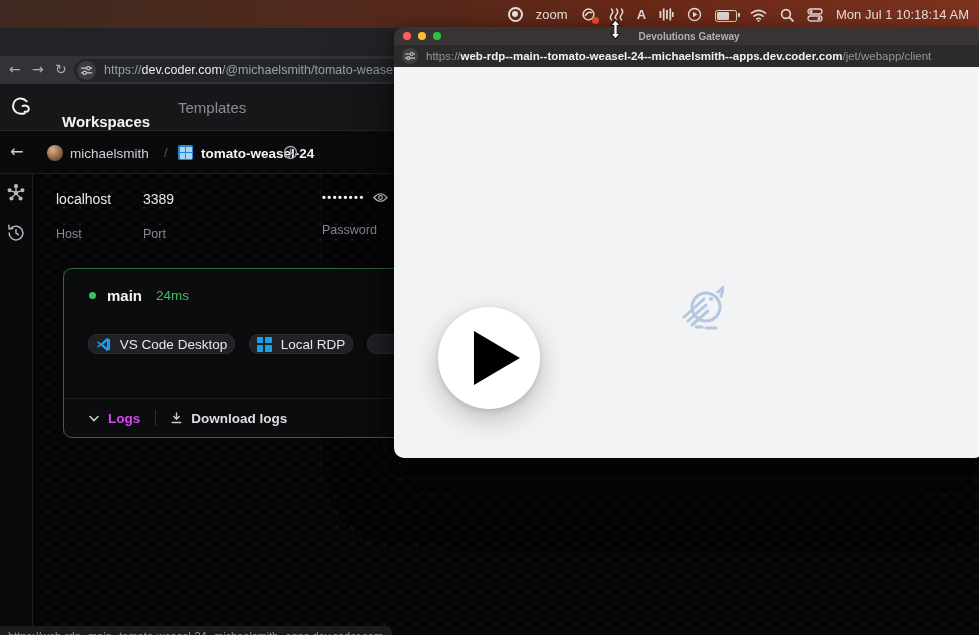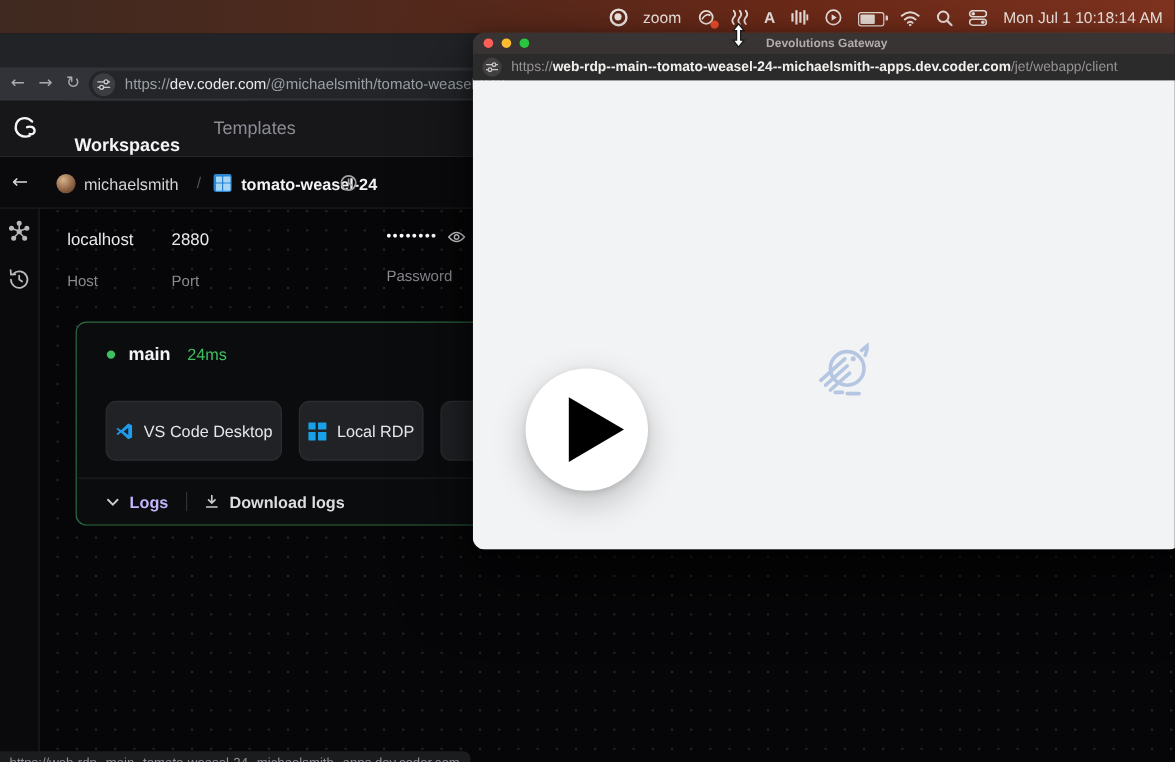--- a/index.html
+++ b/index.html
@@ -75,29 +75,29 @@
   .pw-dots{font-size:11px;font-weight:700;letter-spacing:1.5px;color:#fff;}
 
   
   .card{position:absolute;left:29px;top:94px;width:420px;height:170px;background:#0b0c0e;
         border:1px solid #2c6a40;border-radius:9px;box-sizing:border-box;}
   .agent-row{position:absolute;left:25px;top:18px;display:flex;align-items:center;gap:11px;}
   .agent-dot{width:7px;height:7px;border-radius:50%;background:#3fbf62;}
   .agent-name{font-size:15px;font-weight:600;color:#f4f4f6;}
   .agent-lat{font-size:13.5px;color:#3fbf62;margin-left:3px;}
   .btn-row{position:absolute;left:24px;top:65px;display:flex;gap:14px;}
-  .app-btn{height:50px;background:#212226;border:1px solid #2c2d31;border-radius:9px;
+  .app-btn{height:20px;background:#212226;border:1px solid #2c2d31;border-radius:9px;
            display:flex;align-items:center;justify-content:center;gap:9px;font-size:13.5px;color:#e6e7e9;box-sizing:border-box;}
   .rdp-grid{width:15px;height:15px;display:grid;grid-template-columns:1fr 1fr;grid-template-rows:1fr 1fr;gap:1.5px;}
   .rdp-grid i{background:#18a0e8;border-radius:.5px;}
   .mon-ic{width:17px;height:12px;background:linear-gradient(180deg,#2f9ae6,#1272c2);border-radius:1.5px;position:relative;}
   .mon-ic::after{content:"";position:absolute;left:5px;bottom:-3px;width:7px;height:3px;background:#a8682a;}
   .card-footer{position:absolute;left:0;right:0;top:129px;bottom:0;border-top:1px solid #1e1f23;
                display:flex;align-items:center;padding-left:25px;box-sizing:border-box;}
-  .logs-label{font-size:13.5px;font-weight:600;color:#c4b5fd;margin-left:9px;}
+  .logs-label{font-size:13.5px;font-weight:600;color:#d946ef;margin-left:9px;}
   .foot-div{width:1px;height:16px;background:#303136;margin:0 15px;}
   .dl-label{font-size:13.5px;font-weight:600;color:#dddee1;margin-left:9px;}
 
   
   .status-tip{left:0;top:626px;background:#1b1c1e;border-top-right-radius:6px;padding:4px 9px 10px 8px;
               font-size:11px;color:#8f9398;white-space:nowrap;z-index:40;}
 
   
   .gateway{left:394px;top:27px;width:590px;height:431px;border-radius:10px;overflow:hidden;z-index:50;
            box-shadow:0 22px 60px rgba(0,0,0,.55),0 4px 14px rgba(0,0,0,.4);}
@@ -284,21 +284,21 @@
   </span>
 </div>
 
 <div class="abs content">
 
   <div class="field" style="left:22px">
     <div class="f-val">localhost</div>
     <div class="f-lab">Host</div>
   </div>
   <div class="field" style="left:109px">
-    <div class="f-val">2880</div>
+    <div class="f-val">3389</div>
     <div class="f-lab">Port</div>
   </div>
   <div class="field" style="left:288px">
     <div class="f-val">
       <span class="pw-dots">••••••••</span>
       <span>
           <svg width="15" height="11" viewBox="0 0 16 11">
             <path d="M1 5.5 Q8 -2.5 15 5.5 Q8 13.5 1 5.5 Z" fill="none" stroke="#cfcfd4" stroke-width="1.3"></path>
             <circle cx="8" cy="5.5" r="2" fill="none" stroke="#cfcfd4" stroke-width="1.3"></circle>
           </svg>

